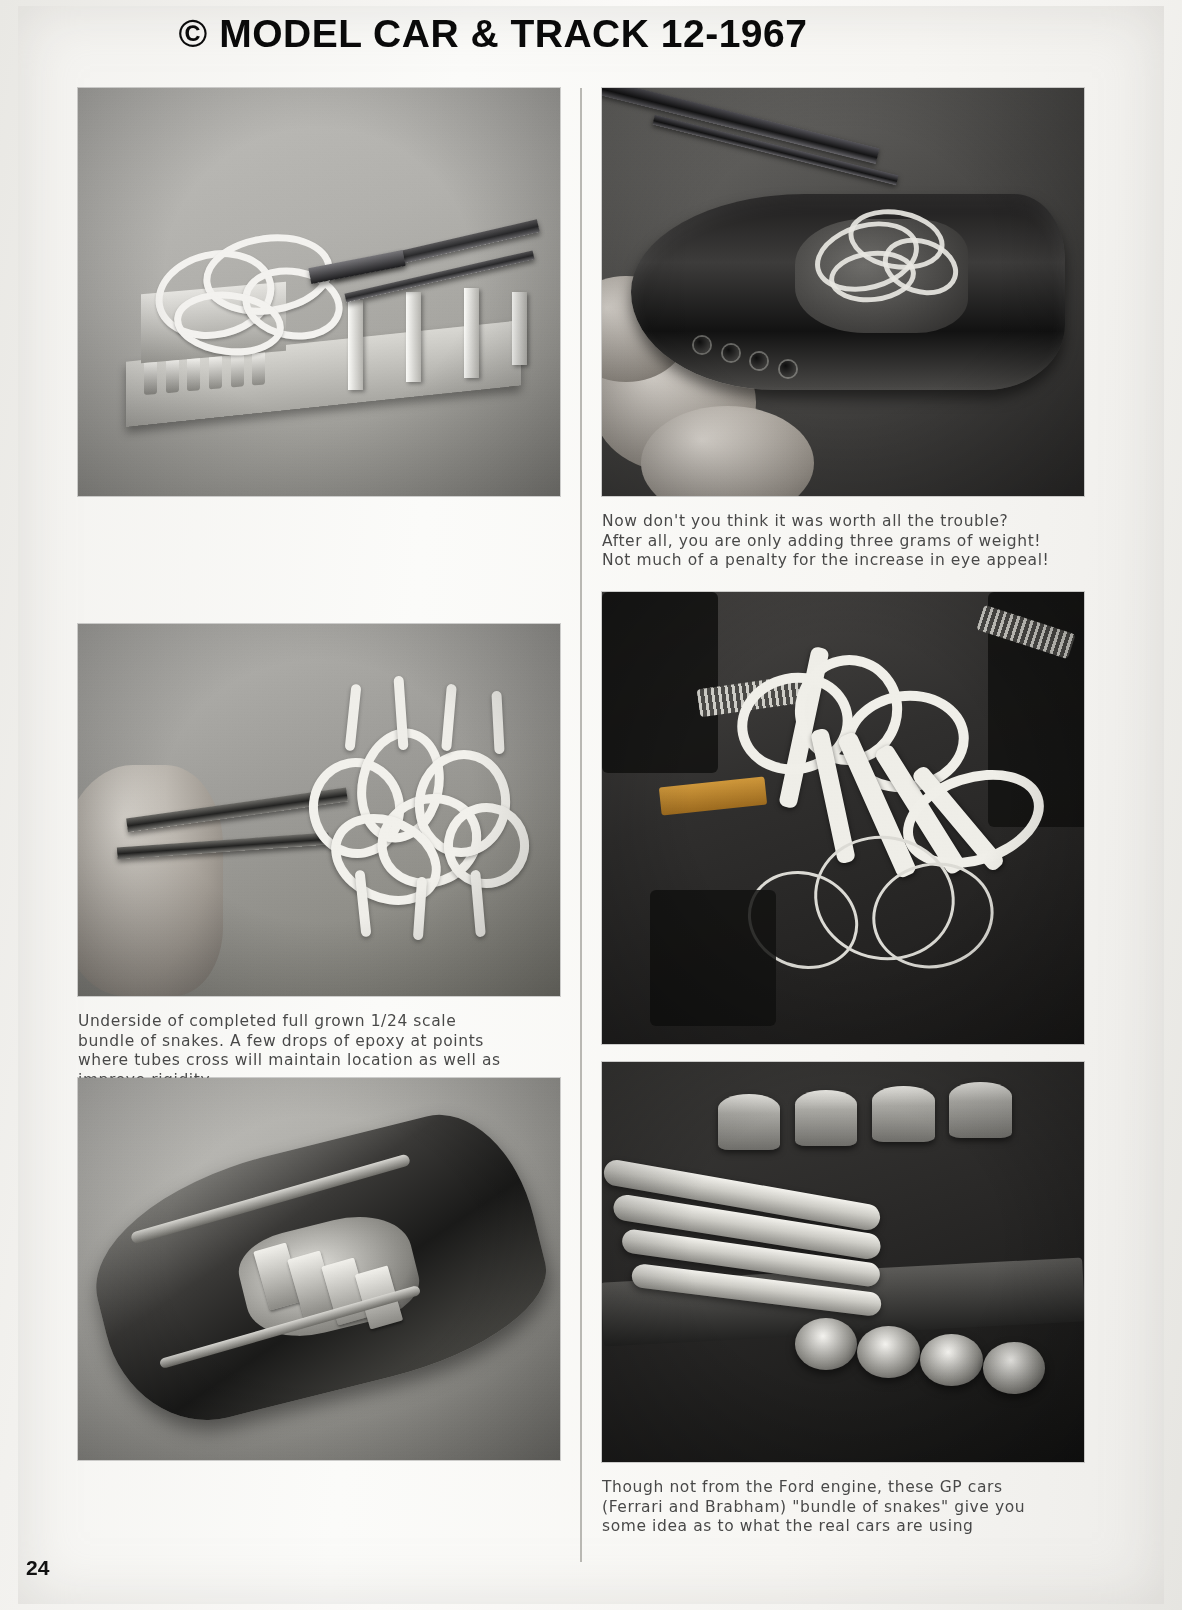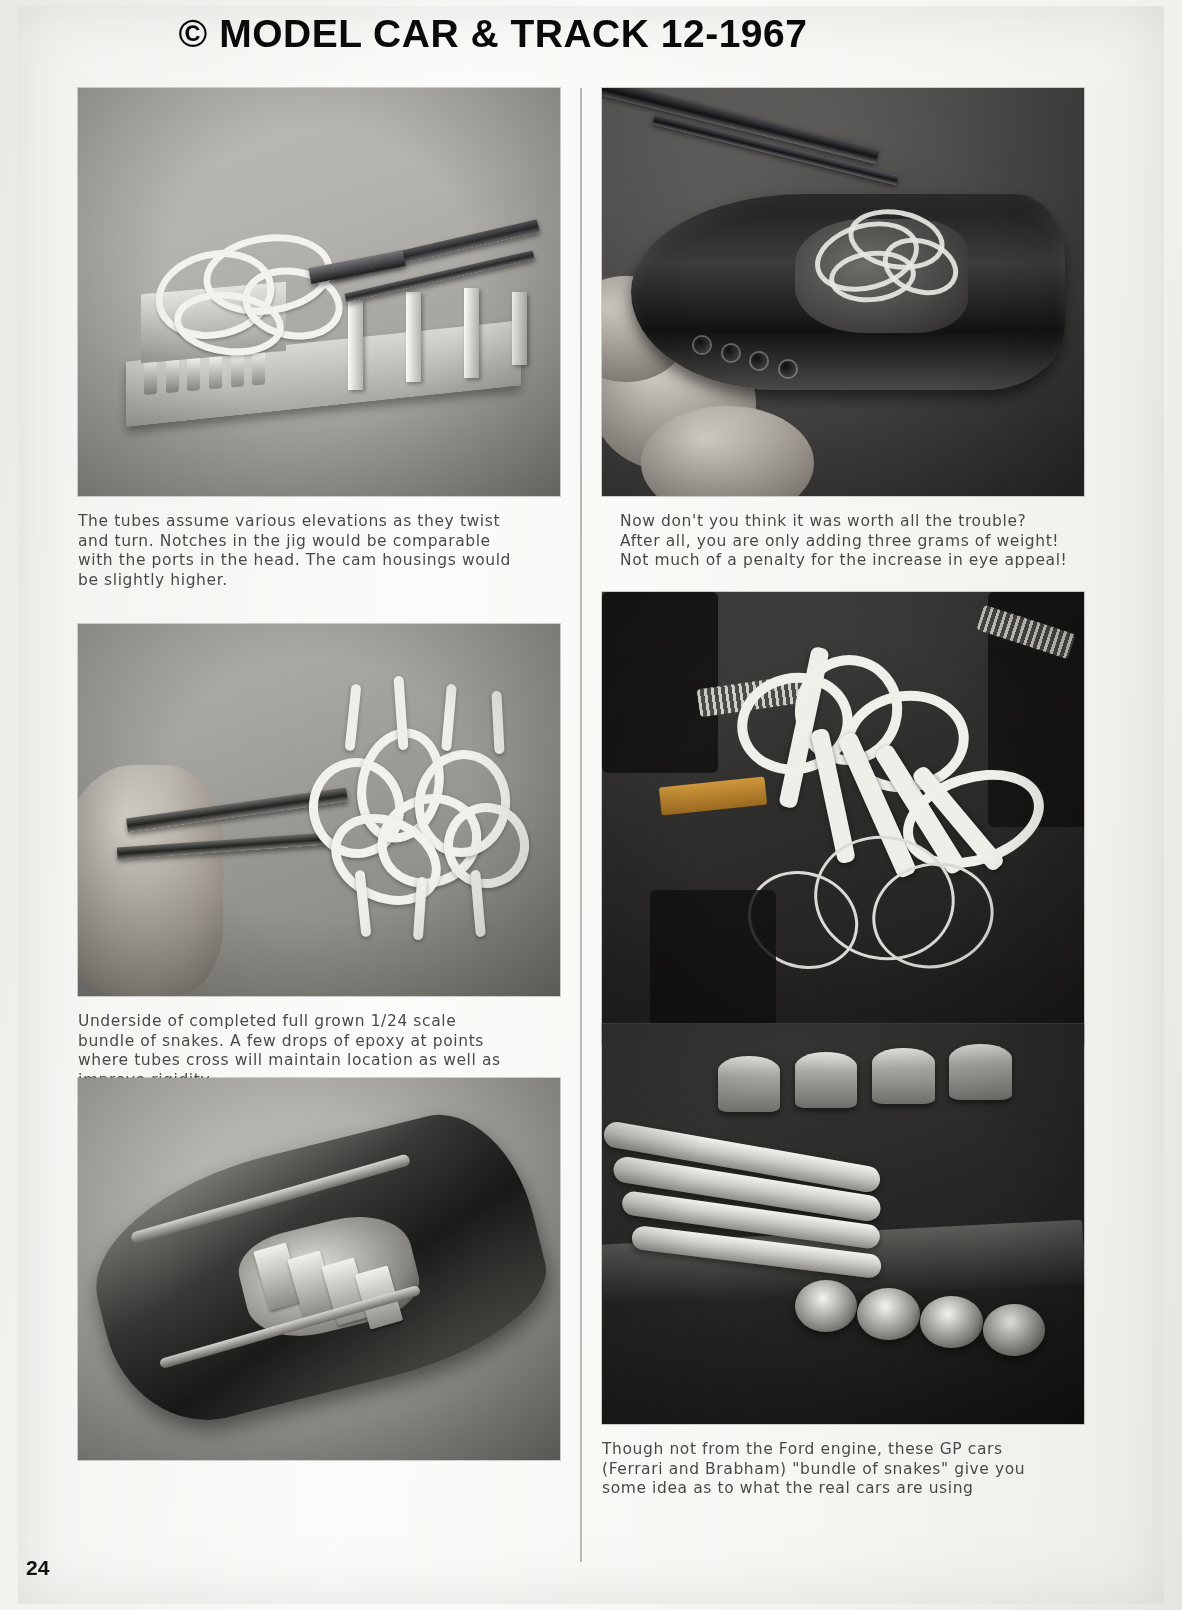--- a/index.html
+++ b/index.html
@@ -283,24 +283,20 @@
       <div class="coil" style="left:16%; top:40%; width:22%; height:18%; transform:rotate(-12deg);"></div>
       <div class="coil" style="left:26%; top:36%; width:24%; height:16%; transform:rotate(-8deg);"></div>
       <div class="coil" style="left:34%; top:44%; width:18%; height:14%; transform:rotate(10deg);"></div>
       <div class="coil" style="left:20%; top:50%; width:20%; height:12%; transform:rotate(6deg);"></div>
       <div class="bar" style="left:52%; top:38%; width:44%; height:13px; transform:rotate(-13deg);"></div>
       <div class="bar" style="left:55%; top:45%; width:40%; height:9px; transform:rotate(-13deg);"></div>
       <div class="bar" style="left:48%; top:42%; width:20%; height:16px; transform:rotate(-11deg); background:linear-gradient(180deg,#77767a,#1d1d1f);"></div>
       <div class="vig"></div>
       <div class="grain"></div>
     </div>
-    <div class="caption" style="margin-top:16px; width:482px;">The tubes assume various  elevations as they twist
-and turn.  Notches in the jig would be  comparable
-with the ports in the  head.  The cam housings would
-be  slightly higher.</div>
   </div>
 
   <div class="panel" style="left:602px; top:88px; width:482px;">
     <div class="photo" id="photo2" style="width:482px;height:408px;">
       <div class="bg"></div>
       <div class="finger" style="left:-2%; top:60%; width:34%; height:34%;"></div>
       <div class="finger" style="left:8%; top:78%; width:36%; height:28%;"></div>
       <div class="finger" style="left:-8%; top:46%; width:26%; height:26%;"></div>
       <div class="pipe" style="left:-4%; top:6%; width:62%; height:16px; transform:rotate(14deg);"></div>
       <div class="pipe" style="left:10%; top:14%; width:52%; height:10px; transform:rotate(14deg);"></div>
@@ -310,21 +306,21 @@
       <div class="wire" style="left:51%; top:30%; width:18%; height:12%; transform:rotate(10deg);"></div>
       <div class="wire" style="left:47%; top:40%; width:16%; height:10%; transform:rotate(-6deg);"></div>
       <div class="wire" style="left:58%; top:37%; width:14%; height:11%; transform:rotate(18deg);"></div>
       <div class="port" style="left:19%; top:61%;"></div>
       <div class="port" style="left:25%; top:63%;"></div>
       <div class="port" style="left:31%; top:65%;"></div>
       <div class="port" style="left:37%; top:67%;"></div>
       <div class="vig"></div>
       <div class="grain"></div>
     </div>
-    <div class="caption" style="margin-top:16px; width:482px;margin-left:18px;">Now don't you think it was worth  all the trouble?
+    <div class="caption" style="margin-top:16px; width:482px;">Now don't you think it was worth  all the trouble?
 After all, you are only adding three grams of  weight!
 Not much of a penalty for the increase in eye appeal!</div>
   </div>
 
   <div class="panel" style="left:78px; top:624px; width:408px;">
     <div class="photo" id="photo3" style="width:482px;height:372px;">
       <div class="bg"></div>
       <div class="hand"></div>
       <div class="headpipe" style="left:10%; top:48%; width:46%; height:14px; transform:rotate(-8deg);"></div>
       <div class="headpipe" style="left:8%; top:58%; width:44%; height:12px; transform:rotate(-4deg);"></div>
@@ -386,21 +382,21 @@
       <div class="slat" style="left:45%; top:46%; width:7%; height:16%; transform:rotate(-16deg);"></div>
       <div class="slat" style="left:52%; top:48%; width:7%; height:16%; transform:rotate(-16deg);"></div>
       <div class="slat" style="left:59%; top:50%; width:7%; height:15%; transform:rotate(-16deg);"></div>
       <div class="edge" style="left:10%; top:30%; width:60%; height:12px; transform:rotate(-16deg);"></div>
       <div class="edge" style="left:16%; top:64%; width:56%; height:10px; transform:rotate(-16deg);"></div>
       <div class="vig"></div>
       <div class="grain"></div>
     </div>
   </div>
 
-  <div class="panel" style="left:602px; top:1024px; width:434px;">
+  <div class="panel" style="left:602px; top:1062px; width:434px;">
     <div class="photo" id="photo6" style="width:482px;height:400px;">
       <div class="bg"></div>
       <div class="cam" style="left:0%; top:52%; width:100%; height:16%; transform:rotate(-3deg);"></div>
       <div class="stack" style="left:24%; top:8%; width:13%; height:14%;"></div>
       <div class="stack" style="left:40%; top:7%; width:13%; height:14%;"></div>
       <div class="stack" style="left:56%; top:6%; width:13%; height:14%;"></div>
       <div class="stack" style="left:72%; top:5%; width:13%; height:14%;"></div>
       <div class="hdr" style="left:0%; top:30%; width:58%; height:26px; transform:rotate(10deg);"></div>
       <div class="hdr" style="left:2%; top:38%; width:56%; height:26px; transform:rotate(9deg);"></div>
       <div class="hdr" style="left:4%; top:46%; width:54%; height:24px; transform:rotate(8deg);"></div>

